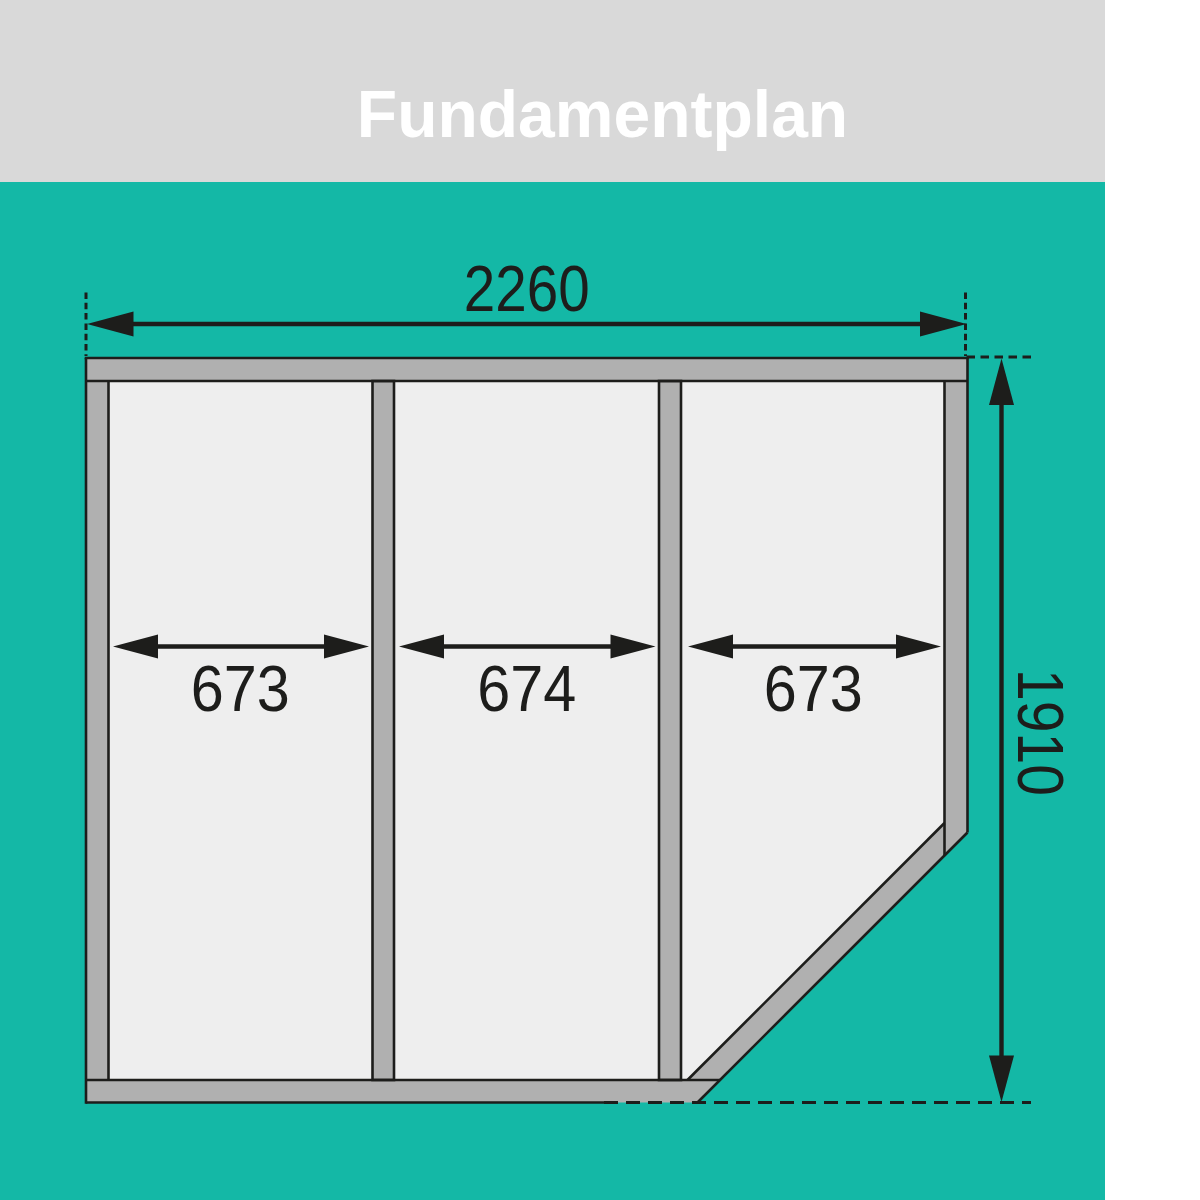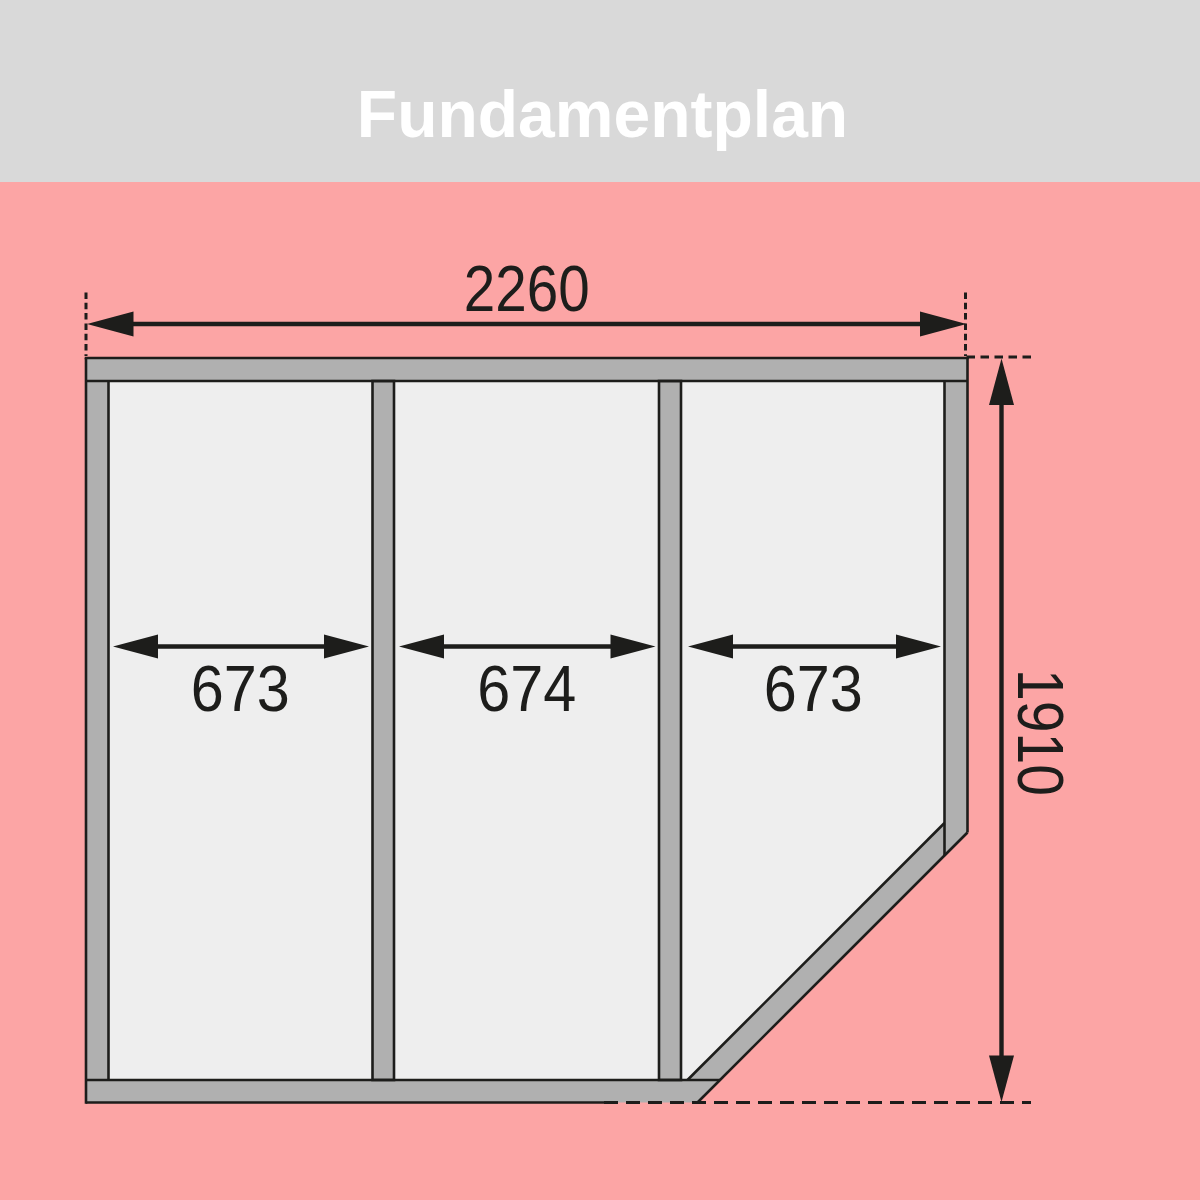--- a/index.html
+++ b/index.html
@@ -1,16 +1,16 @@
 <!DOCTYPE html>
 <html><head>
 <meta charset="utf-8">
 <style>
   html,body{margin:0;padding:0;background:#ffffff;}
-  .page{position:relative;width:1200px;height:1200px;background:#fca5a5;overflow:hidden;
+  .page{position:relative;width:1105px;height:1200px;background:#14b8a6;overflow:hidden;
         font-family:"Liberation Sans", sans-serif;}
   svg{position:absolute;left:0;top:0;}
 </style>
 </head>
 <body>
 <div class="page">
 <svg width="1200" height="1200" viewBox="0 0 1200 1200">
 
   <rect x="0" y="0" width="1200" height="182" fill="#d9d9d9"></rect>
 

